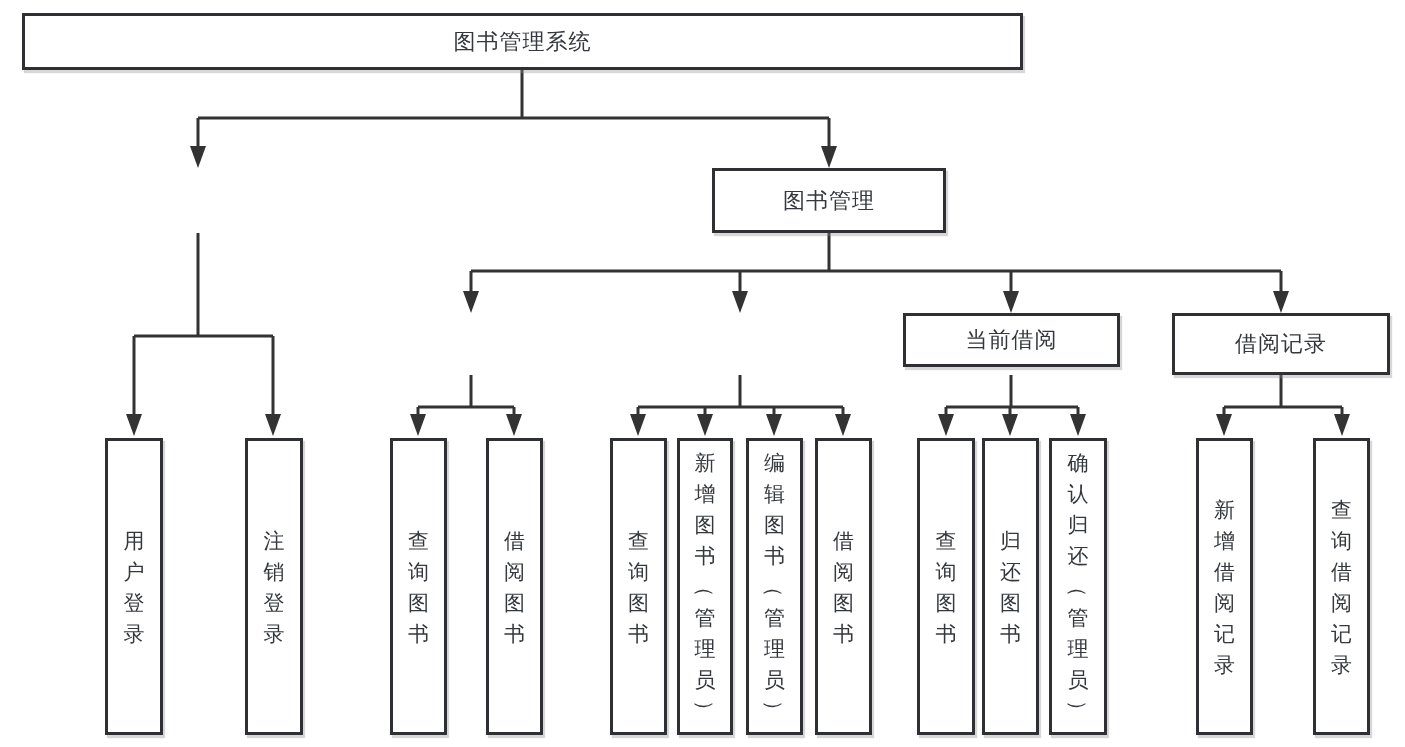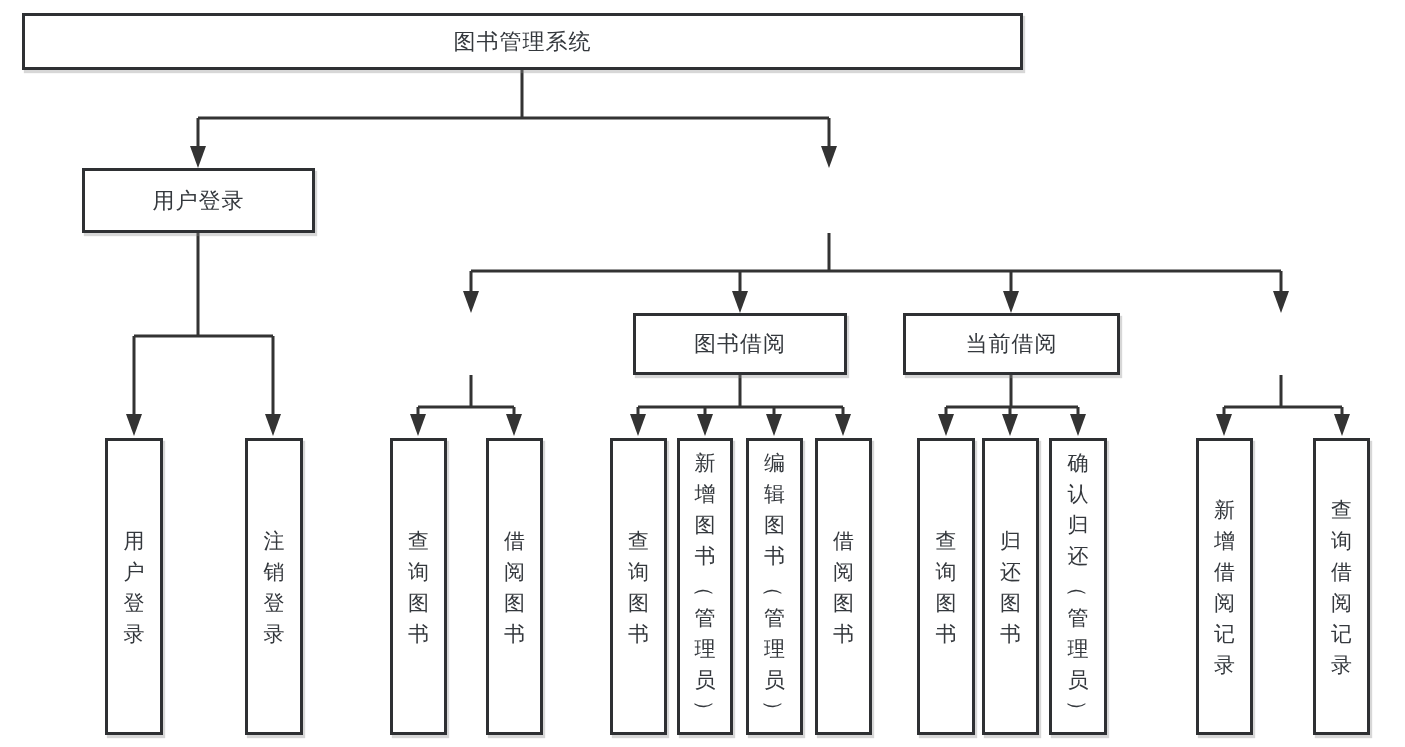--- a/index.html
+++ b/index.html
@@ -60,29 +60,29 @@
 
     <path d="M1281 375 V407 M1224 407 H1342 M1224 407 V416 M1342 407 V416" stroke="#333333" stroke-width="3" fill="none"></path>
     <path d="M1216 414 L1232 414 L1224 436 Z" fill="#333333"></path>
     <path d="M1334 414 L1350 414 L1342 436 Z" fill="#333333"></path>
   </svg>
 
   <div class="box" style="left:22px;top:13px;width:1001px;height:57px">
     <span class="hlabel">图书管理系统</span>
   </div>
 
-  <div class="box" style="left:82px;top:168px;width:233px;height:65px">
-    <span class="hlabel">用户登录</span>
-  </div>
-
-  <div class="box" style="left:633px;top:313px;width:214px;height:62px">
-    <span class="hlabel">图书借阅</span>
-  </div>
-  <div class="box" style="left:903px;top:313px;width:217px;height:62px">
+  <div class="box" style="left:712px;top:168px;width:234px;height:65px">
+    <span class="hlabel">图书管理</span>
+  </div>
+
+  <div class="box" style="left:903px;top:313px;width:217px;height:54px">
     <span class="hlabel">当前借阅</span>
+  </div>
+  <div class="box" style="left:1172px;top:313px;width:218px;height:62px">
+    <span class="hlabel">借阅记录</span>
   </div>
 
   <div class="box" style="left:105px;top:438px;width:58px;height:297px">
     <span class="vtext">
         <span class="vchar">用</span>
         <span class="vchar">户</span>
         <span class="vchar">登</span>
         <span class="vchar">录</span>
       </span>
   </div>

